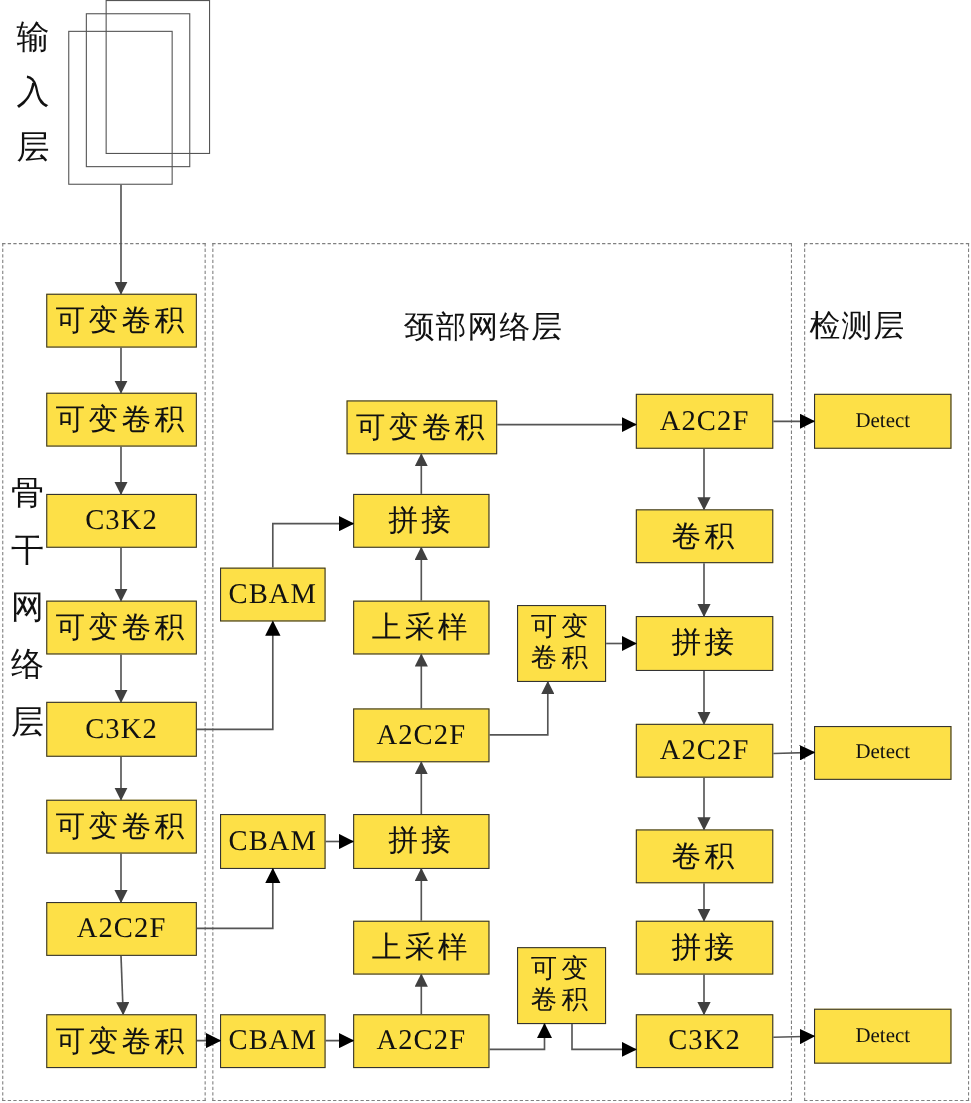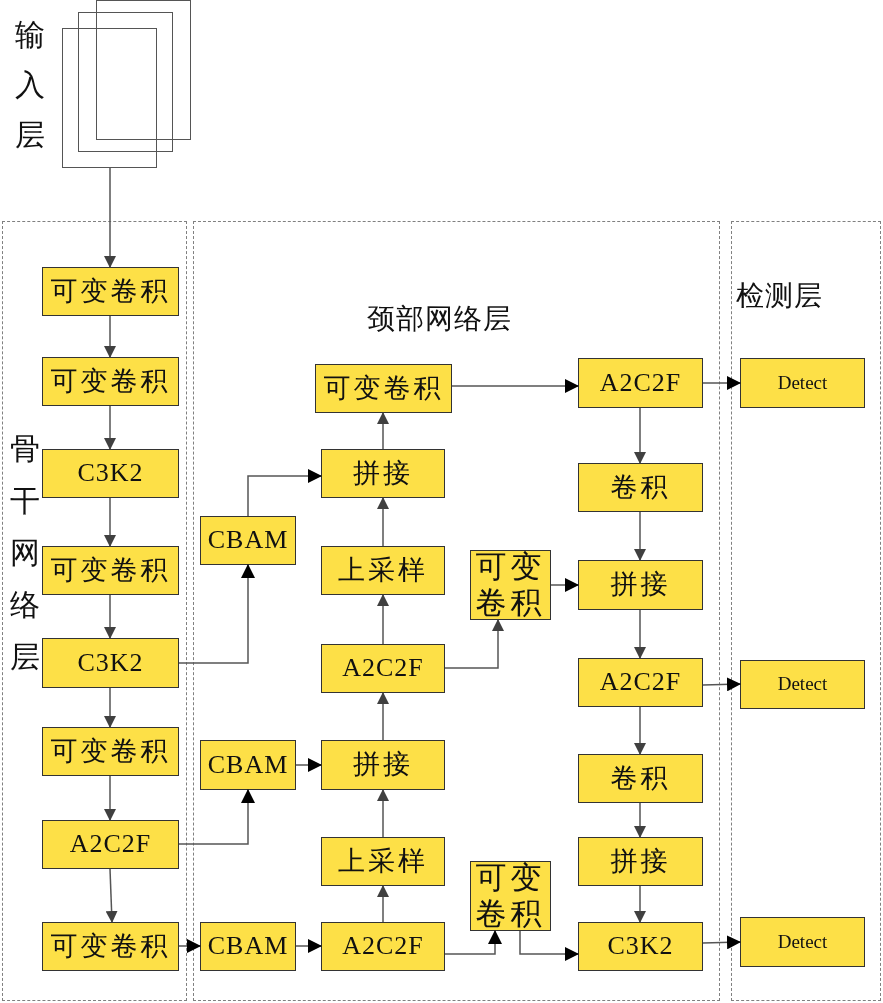--- a/index.html
+++ b/index.html
@@ -4,21 +4,21 @@
 <style>
   html, body { margin: 0; padding: 0; background: #ffffff; }
   body { width: 883px; height: 1003px; position: relative; overflow: hidden;
          font-family: "Liberation Serif", "DejaVu Serif", serif; color: #111; }
   .frame { position: absolute; border: 1.5px dashed #808080; box-sizing: border-box; }
   .stack { position: absolute; border: 1.5px solid #555; background: transparent; box-sizing: border-box; }
   .box { position: absolute; border: 1.5px solid #333; background: #fde047; box-sizing: border-box;
          display: flex; align-items: center; justify-content: center; text-align: center;
          font-size: 26px; line-height: 1.1; letter-spacing: 1px; }
   .box.cn { font-size: 27px; letter-spacing: 3px; }
-  .box.two { font-size: 31px; line-height: 1.15; letter-spacing: 4px; padding: 0 2px; }
+  .box.two { font-size: 24px; line-height: 1.15; letter-spacing: 4px; padding: 0 2px; }
   .box.det { font-size: 19px; letter-spacing: 0; }
   .vlabel { position: absolute; font-size: 30px; line-height: 50px; width: 34px; text-align: center; }
   .title { position: absolute; font-size: 28px; letter-spacing: 1px; white-space: nowrap; }
   svg#links { position: absolute; left: 0; top: 0; width: 883px; height: 1003px; pointer-events: none; }
 </style>
 </head>
 <body>
 
 <div class="frame" style="left:2px;top:221px;width:185px;height:780px;"></div>
 <div class="frame" style="left:193px;top:221px;width:527px;height:780px;"></div>
@@ -60,21 +60,21 @@
 <div class="box cn" style="left:42px;top:727px;width:137px;height:49px;">
     <span>可变卷积</span>
   </div>
 <div class="box" style="left:42px;top:820px;width:137px;height:49px;">
     <span>A2C2F</span>
   </div>
 <div class="box cn" style="left:42px;top:922px;width:137px;height:49px;">
     <span>可变卷积</span>
   </div>
 
-<div class="title" style="left:367px;top:300px;">颈部网络层</div>
+<div class="title" style="left:367px;top:278px;">颈部网络层</div>
 
 <div class="box" style="left:200px;top:516px;width:96px;height:49px;">
     <span>CBAM</span>
   </div>
 <div class="box" style="left:200px;top:740px;width:96px;height:50px;">
     <span>CBAM</span>
   </div>
 <div class="box" style="left:200px;top:922px;width:96px;height:49px;">
     <span>CBAM</span>
   </div>

